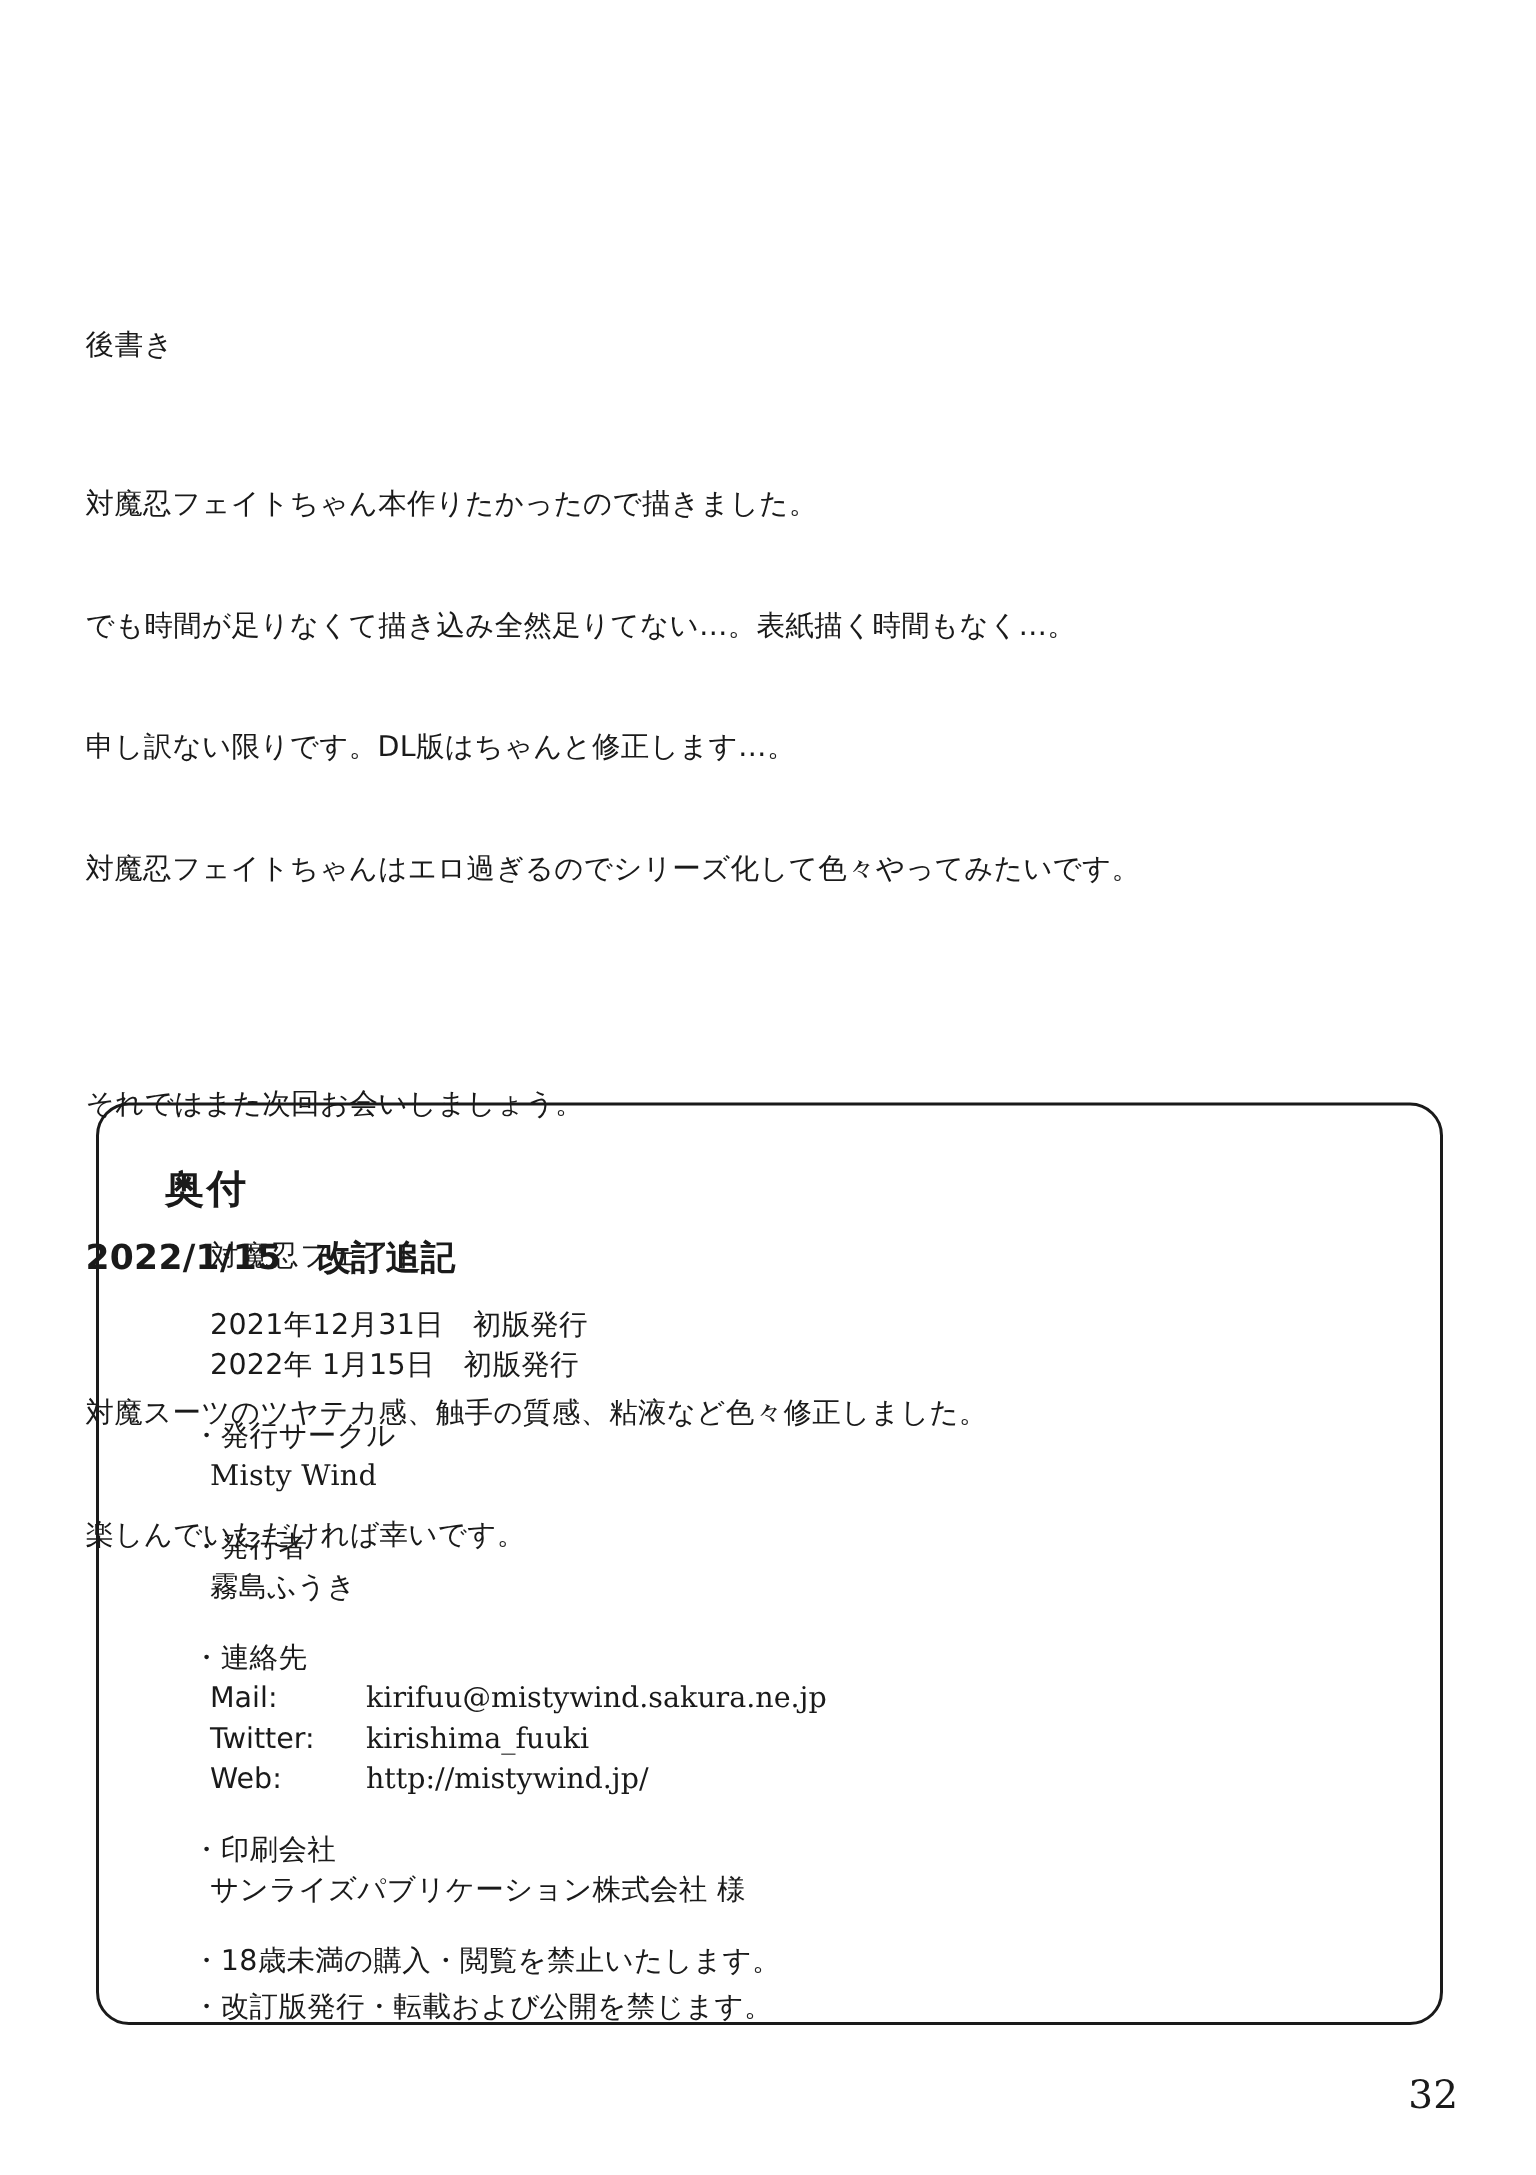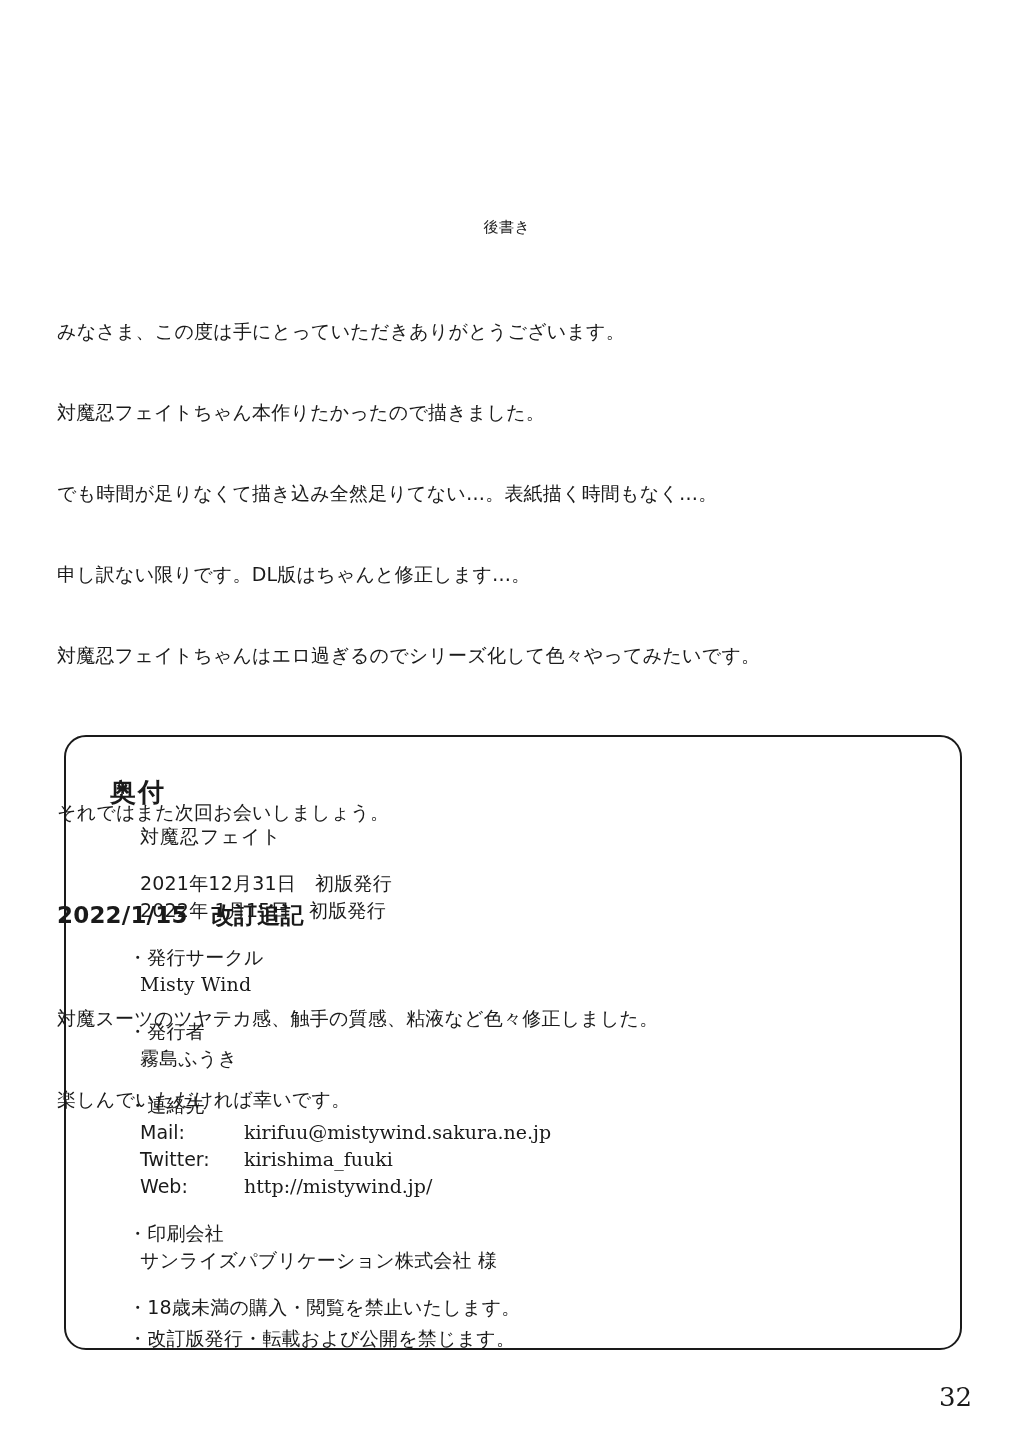--- a/index.html
+++ b/index.html
@@ -17,26 +17,25 @@
   }
 
   
   .afterword {
     position: absolute;
     left: 57px;
     top: 218px;
     width: 900px;
   }
   .afterword-heading {
-    font-size: 15px;
+    font-size: 19px;
     line-height: 1.3;
     margin: 0 0 26px 0;
     font-weight: 400;
     letter-spacing: 0.5px;
-    text-align: center;
   }
   .para {
     font-size: 19px;
     line-height: 27px;
     margin: 0 0 22px 0;
     letter-spacing: 0.2px;
     white-space: pre-wrap;
   }
   .para-line {
     display: block;
@@ -127,21 +126,20 @@
   }
 </style>
 </head>
 <body>
 
 <div class="afterword">
 
   <div class="afterword-heading">後書き</div>
 
   <div class="para">
-    <span class="para-line">みなさま、この度は手にとっていただきありがとうございます。</span>
     <span class="para-line">対魔忍フェイトちゃん本作りたかったので描きました。</span>
     <span class="para-line">でも時間が足りなくて描き込み全然足りてない…。表紙描く時間もなく…。</span>
     <span class="para-line">申し訳ない限りです。DL版はちゃんと修正します…。</span>
     <span class="para-line">対魔忍フェイトちゃんはエロ過ぎるのでシリーズ化して色々やってみたいです。</span>
   </div>
 
   <div class="para">
     <span class="para-line">それではまた次回お会いしましょう。</span>
   </div>
 

